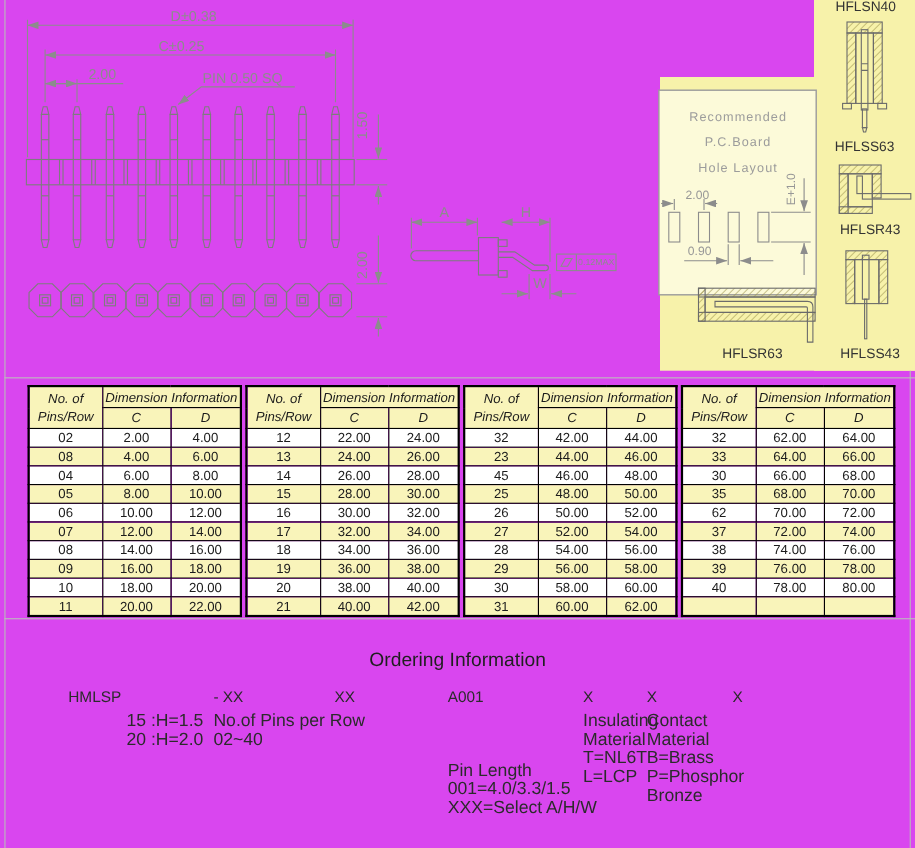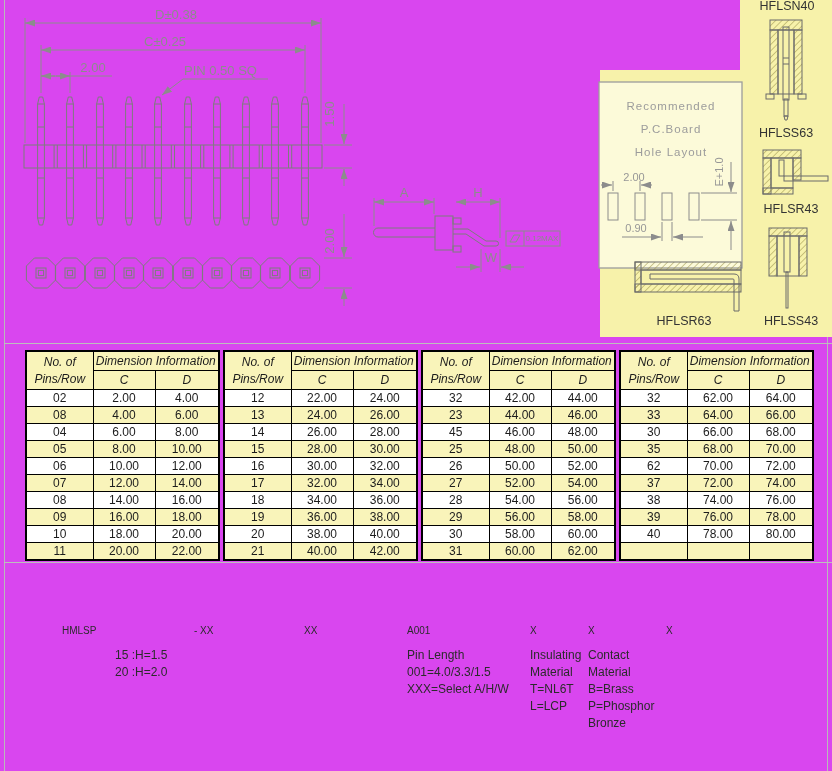--- a/index.html
+++ b/index.html
@@ -21,26 +21,26 @@
   table.grp th{background:#f9f4ba;height:18px;font-style:italic;}
   table.grp th.pins{width:67px;line-height:17px;}
   table.grp td{height:16px;background:#fff;}
   table.grp tbody tr:nth-child(even) td{background:#f9f4ba;}
   col.cp{width:67px;} col.cc{width:62px;} col.cd{width:64px;}
 
   
   #ordering{position:absolute;left:0;top:563px;width:832px;height:208px;color:#2b2b2b;}
   #ord-title{position:absolute;top:26px;left:0;width:832px;text-align:center;
       font-size:17.5px;color:#1f1f1f;}
-  .ohead{position:absolute;top:62px;font-size:10px;}
-  .olines{position:absolute;top:84px;font-size:12px;line-height:17px;}
+  .ohead{position:absolute;top:62px;font-size:14px;}
+  .olines{position:absolute;top:84px;font-size:16px;line-height:17px;}
   #oh1{left:62px;} #ol1{left:115px;}
   #oh2{left:194px;} #ol2{left:194px;}
   #oh3{left:304px;} #ol3{left:304px;}
-  #oh4{left:407px;} #ol4{left:407px;}
+  #oh4{left:407px;} #ol4{left:407px;margin-top:45px;}
   #oh5{left:530px;} #ol5{left:530px;}
   #oh6{left:588px;} #ol6{left:588px;}
   #oh7{left:666px;} #ol7{left:666px;}
 
   
   #draw{position:absolute;left:0;top:0;}
   .geo{stroke:#7d7d7d;fill:none;stroke-width:1;}
   .dim{stroke:#8c8c8c;fill:none;stroke-width:1;}
   .dimtxt{font-family:"Liberation Sans",sans-serif;font-size:13px;fill:#8c8c8c;}
   .dimtxt2{font-family:"Liberation Sans",sans-serif;font-size:11px;fill:#979797;}
@@ -560,28 +560,33 @@
           <tr>
             <td></td>
             <td></td>
             <td></td>
           </tr>
         </tbody>
     </table>
   </div>
 
   <div id="ordering">
+    <div id="ord-title">Ordering Information</div>
 
     <div class="ohead" id="oh1">HMLSP</div>
     <div class="olines" id="ol1">
         <div>15 :H=1.5</div>
         <div>20 :H=2.0</div>
       </div>
 
     <div class="ohead" id="oh2">- XX</div>
+    <div class="olines" id="ol2">
+        <div>No.of Pins per Row</div>
+        <div>02~40</div>
+      </div>
 
     <div class="ohead" id="oh3">XX</div>
 
     <div class="ohead" id="oh4">A001</div>
     <div class="olines" id="ol4">
         <div>Pin Length</div>
         <div>001=4.0/3.3/1.5</div>
         <div>XXX=Select A/H/W</div>
       </div>
 

